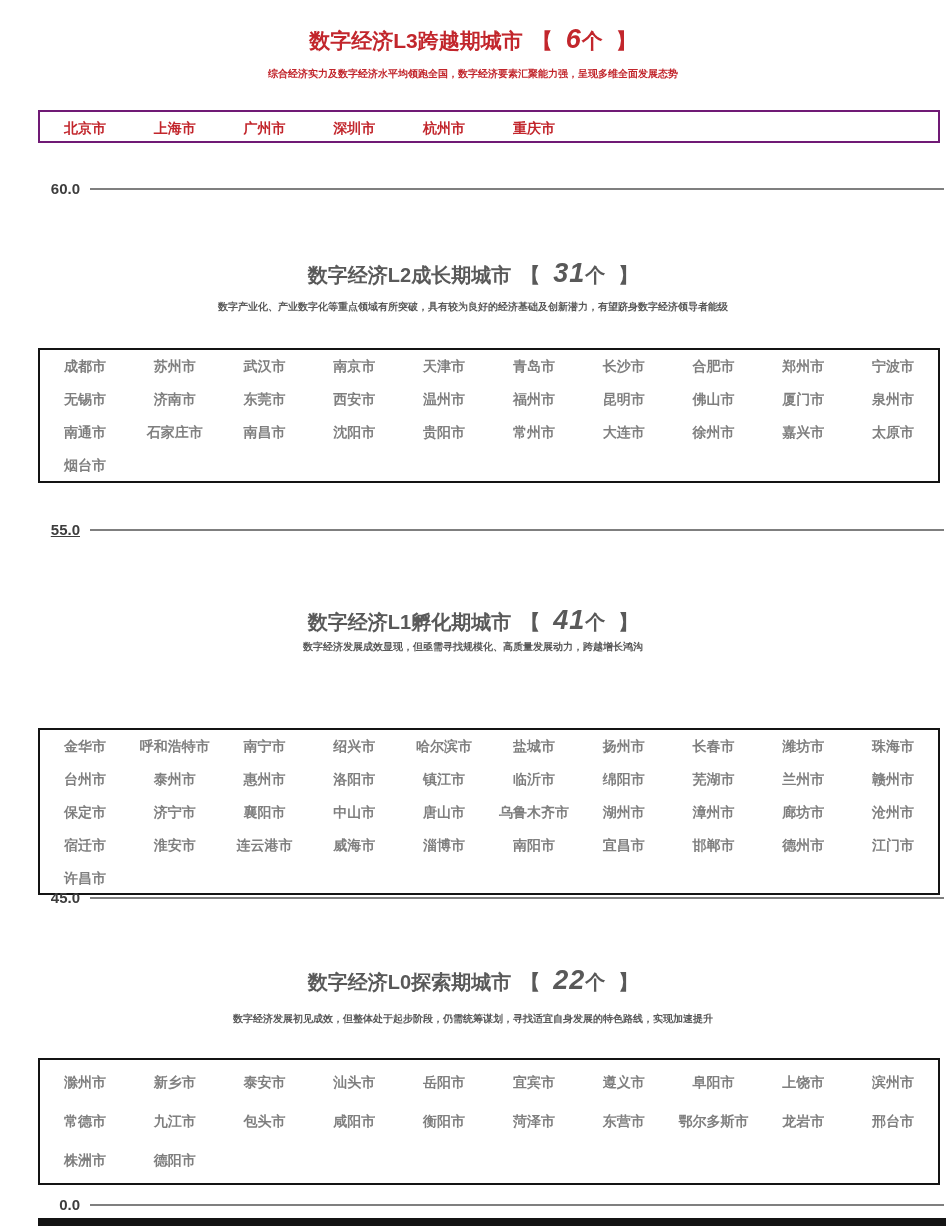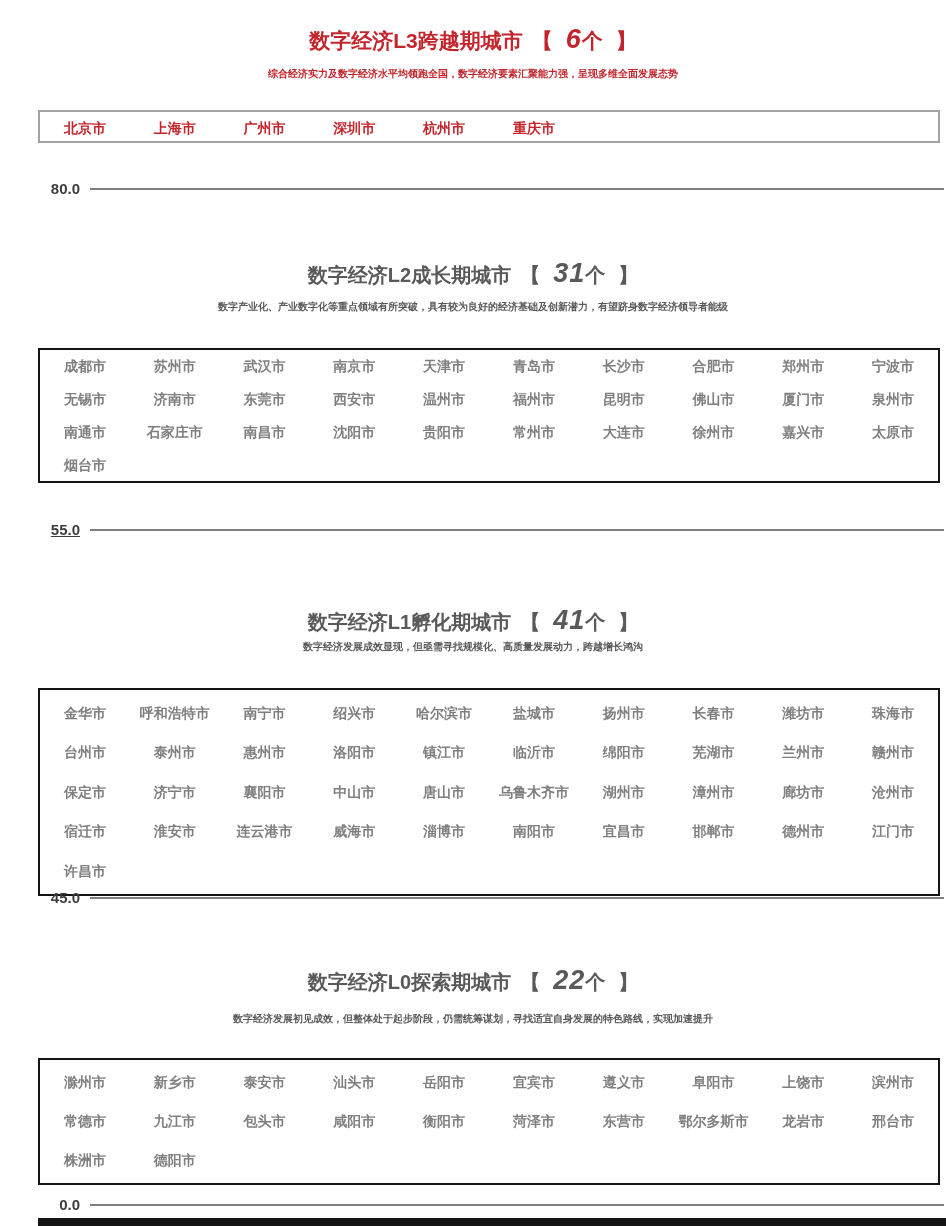--- a/index.html
+++ b/index.html
@@ -32,21 +32,21 @@
   }
   .tier-red .sec-subtitle{color:#C2262C;}
   .tier-gray .sec-subtitle{color:#595959;}
   
   .city-box{
     position:absolute;left:38px;width:902px;
     display:grid;grid-template-columns:repeat(10,1fr);
     align-content:space-evenly;
     box-sizing:border-box;
   }
-  .tier-red .city-box{border:2px solid #a3a3a3;}
+  .tier-red .city-box{border:2px solid #701a75;}
   .tier-gray .city-box{border:2px solid #141414;}
   .city{
     display:block;text-align:center;
     font-size:14px;font-weight:bold;
     white-space:nowrap;line-height:33px;
   }
   .tier-red .city{color:#C2262C;}
   .tier-gray .city{color:#7f7f7f;}
   
   .axis-label{
@@ -75,21 +75,21 @@
   <div class="city-box" style="top:110px;height:33px;">
       <span class="city">北京市</span>
       <span class="city">上海市</span>
       <span class="city">广州市</span>
       <span class="city">深圳市</span>
       <span class="city">杭州市</span>
       <span class="city">重庆市</span>
     </div>
 </section>
 
-<span class="axis-label" style="top:181px;">80.0</span>
+<span class="axis-label" style="top:181px;">60.0</span>
 <div class="axis-line" style="top:188px;"></div>
 
 <section class="tier-gray">
   <h1 class="sec-title" style="top:245px;"><span>数字经济L2成长期城市</span><span class="bracket-open">【</span><span class="count">31</span><span>个</span><span class="bracket-close">】</span>
   </h1>
   <p class="sec-subtitle" style="top:290px;margin-top:8px;">数字产业化、产业数字化等重点领域有所突破，具有较为良好的经济基础及创新潜力，有望跻身数字经济领导者能级</p>
   <div class="city-box" style="top:348px;height:135px;">
       <span class="city">成都市</span>
       <span class="city">苏州市</span>
       <span class="city">武汉市</span>
@@ -124,21 +124,21 @@
     </div>
 </section>
 
 <span class="axis-label" style="top:522px;text-decoration:underline;">55.0</span>
 <div class="axis-line" style="top:529px;"></div>
 
 <section class="tier-gray">
   <h1 class="sec-title" style="top:561px;margin-top:44px;"><span>数字经济L1孵化期城市</span><span class="bracket-open">【</span><span class="count">41</span><span>个</span><span class="bracket-close">】</span>
   </h1>
   <p class="sec-subtitle" style="top:628px;">数字经济发展成效显现，但亟需寻找规模化、高质量发展动力，跨越增长鸿沟</p>
-  <div class="city-box" style="top:688px;height:208px;">
+  <div class="city-box" style="top:728px;height:167px;">
       <span class="city">金华市</span>
       <span class="city">呼和浩特市</span>
       <span class="city">南宁市</span>
       <span class="city">绍兴市</span>
       <span class="city">哈尔滨市</span>
       <span class="city">盐城市</span>
       <span class="city">扬州市</span>
       <span class="city">长春市</span>
       <span class="city">潍坊市</span>
       <span class="city">珠海市</span>

